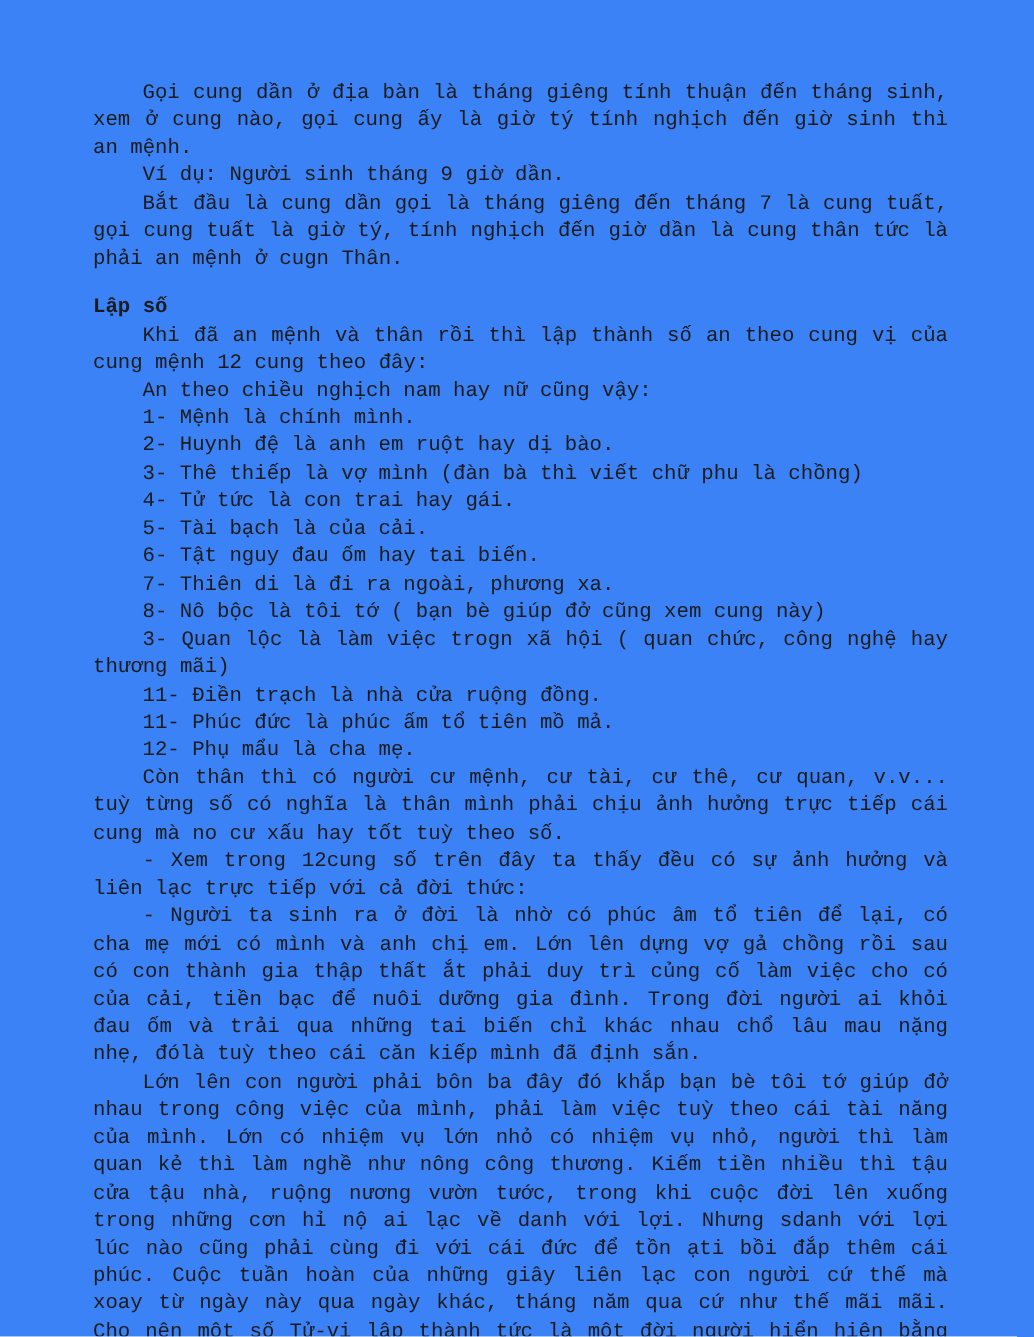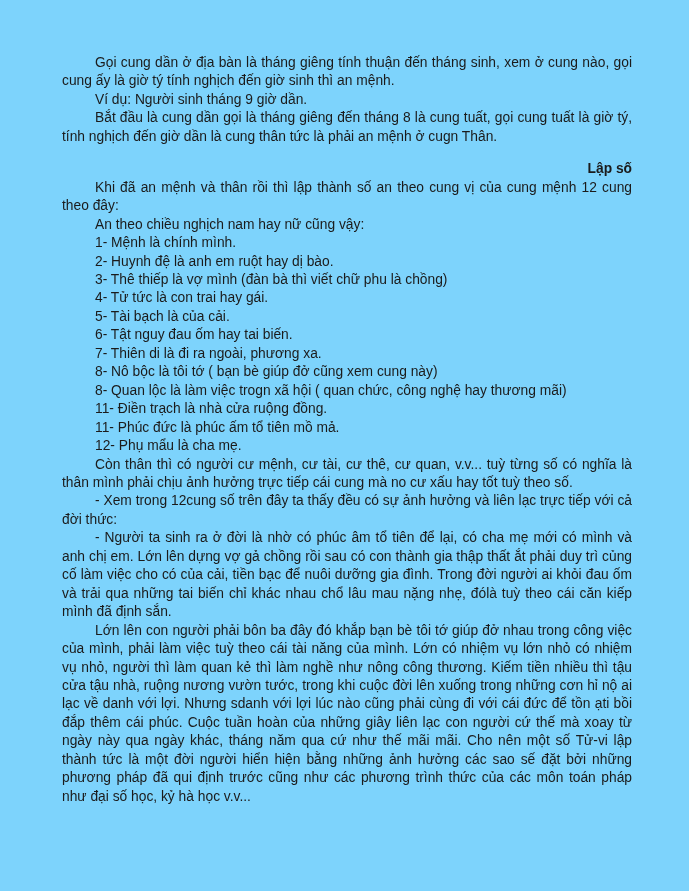--- a/index.html
+++ b/index.html
@@ -4,66 +4,66 @@
 <style>
   html, body {
     margin: 0;
     padding: 0;
     background: #ffffff;
   }
   .page {
     position: relative;
     width: 689px;
     height: 891px;
-    background: #7dd3fc;
+    background: #3b82f6;
     box-sizing: border-box;
     padding: 54px 57px 0 62px;
-    font-family: Liberation Sans, sans-serif;
+    font-family: Liberation Mono, monospace;
     font-size: 13.8px;
     line-height: 18.45px;
     color: #1b1b1b;
     overflow: hidden;
   }
   .para {
     margin: 0;
     text-indent: 33px;
     text-align: justify;
   }
   .heading {
     margin: 14px 0 0 0;
-    text-align: right;
+    text-align: left;
     font-weight: bold;
     font-size: 13.8px;
     line-height: 18.45px;
   }
 </style>
 </head>
 <body>
 
 <div class="page">
 
   <p class="para">Gọi cung dần ở địa bàn là tháng giêng tính thuận đến tháng sinh, xem ở cung nào, gọi cung ấy là giờ tý tính nghịch đến giờ sinh thì an mệnh.</p>
   <p class="para">Ví dụ: Người sinh tháng 9 giờ dần.</p>
-  <p class="para">Bắt đầu là cung dần gọi là tháng giêng đến tháng 8 là cung tuất, gọi cung tuất là giờ tý, tính nghịch đến giờ dần là cung thân tức là phải an mệnh ở cugn Thân.</p>
+  <p class="para">Bắt đầu là cung dần gọi là tháng giêng đến tháng 7 là cung tuất, gọi cung tuất là giờ tý, tính nghịch đến giờ dần là cung thân tức là phải an mệnh ở cugn Thân.</p>
 
   <h2 class="heading">Lập số</h2>
 
   <p class="para">Khi đã an mệnh và thân rồi thì lập thành số an theo cung vị của cung mệnh 12 cung theo đây:</p>
   <p class="para">An theo chiều nghịch nam hay nữ cũng vậy:</p>
 
   <div>
     <p class="para">1- Mệnh là chính mình.</p>
     <p class="para">2- Huynh đệ là anh em ruột hay dị bào.</p>
     <p class="para">3- Thê thiếp là vợ mình (đàn bà thì viết chữ phu là chồng)</p>
     <p class="para">4- Tử tức là con trai hay gái.</p>
     <p class="para">5- Tài bạch là của cải.</p>
     <p class="para">6- Tật nguy đau ốm hay tai biến.</p>
     <p class="para">7- Thiên di là đi ra ngoài, phương xa.</p>
     <p class="para">8- Nô bộc là tôi tớ ( bạn bè giúp đở cũng xem cung này)</p>
-    <p class="para">8- Quan lộc là làm việc trogn xã hội ( quan chức, công nghệ hay thương mãi)</p>
+    <p class="para">3- Quan lộc là làm việc trogn xã hội ( quan chức, công nghệ hay thương mãi)</p>
     <p class="para">11- Điền trạch là nhà cửa ruộng đồng.</p>
     <p class="para">11- Phúc đức là phúc ấm tổ tiên mồ mả.</p>
     <p class="para">12- Phụ mẩu là cha mẹ.</p>
   </div>
 
   <p class="para">Còn thân thì có người cư mệnh, cư tài, cư thê, cư quan, v.v...  tuỳ từng số có nghĩa là thân mình phải chịu ảnh hưởng trực tiếp cái cung mà no cư xấu hay tốt tuỳ theo số.</p>
   <p class="para">- Xem trong 12cung số trên đây ta thấy đều có sự ảnh hưởng và liên lạc trực tiếp với cả đời thức:</p>
   <p class="para">- Người ta sinh ra ở đời là nhờ có phúc âm tổ tiên để lại, có cha mẹ mới có mình và anh chị em. Lớn lên dựng vợ gả chồng rồi sau có con thành gia thập thất ắt phải duy trì củng cố làm việc cho có của cải, tiền bạc để nuôi dưỡng gia đình. Trong đời người ai khỏi đau ốm và trải qua những tai biến chỉ khác nhau chổ lâu mau nặng nhẹ, đólà tuỳ theo cái căn kiếp mình đã định sắn.</p>
   <p class="para">Lớn lên con người phải bôn ba đây đó khắp bạn bè tôi tớ giúp đở nhau trong công việc của mình, phải làm việc tuỳ theo cái tài năng của mình. Lớn có nhiệm vụ lớn nhỏ có nhiệm vụ nhỏ, người thì làm quan kẻ thì làm nghề như nông công thương. Kiếm tiền nhiều thì tậu cửa tậu nhà, ruộng nương vườn tước, trong khi cuộc đời lên xuống trong những cơn hỉ nộ ai lạc về danh với lợi. Nhưng sdanh với lợi lúc nào cũng phải cùng đi với cái đức để tồn ạti bồi đắp thêm cái phúc. Cuộc tuần hoàn của những giây liên lạc con người cứ thế mà xoay từ ngày này qua ngày khác, tháng năm qua cứ như thế mãi mãi. Cho nên một số Tử-vi lập thành tức là một đời người hiển hiện bằng những ảnh hưởng các sao sế đặt bởi những phương pháp đã qui định trước cũng như các phương trình thức của các môn toán pháp như đại số học, kỷ hà học v.v...</p>
 

